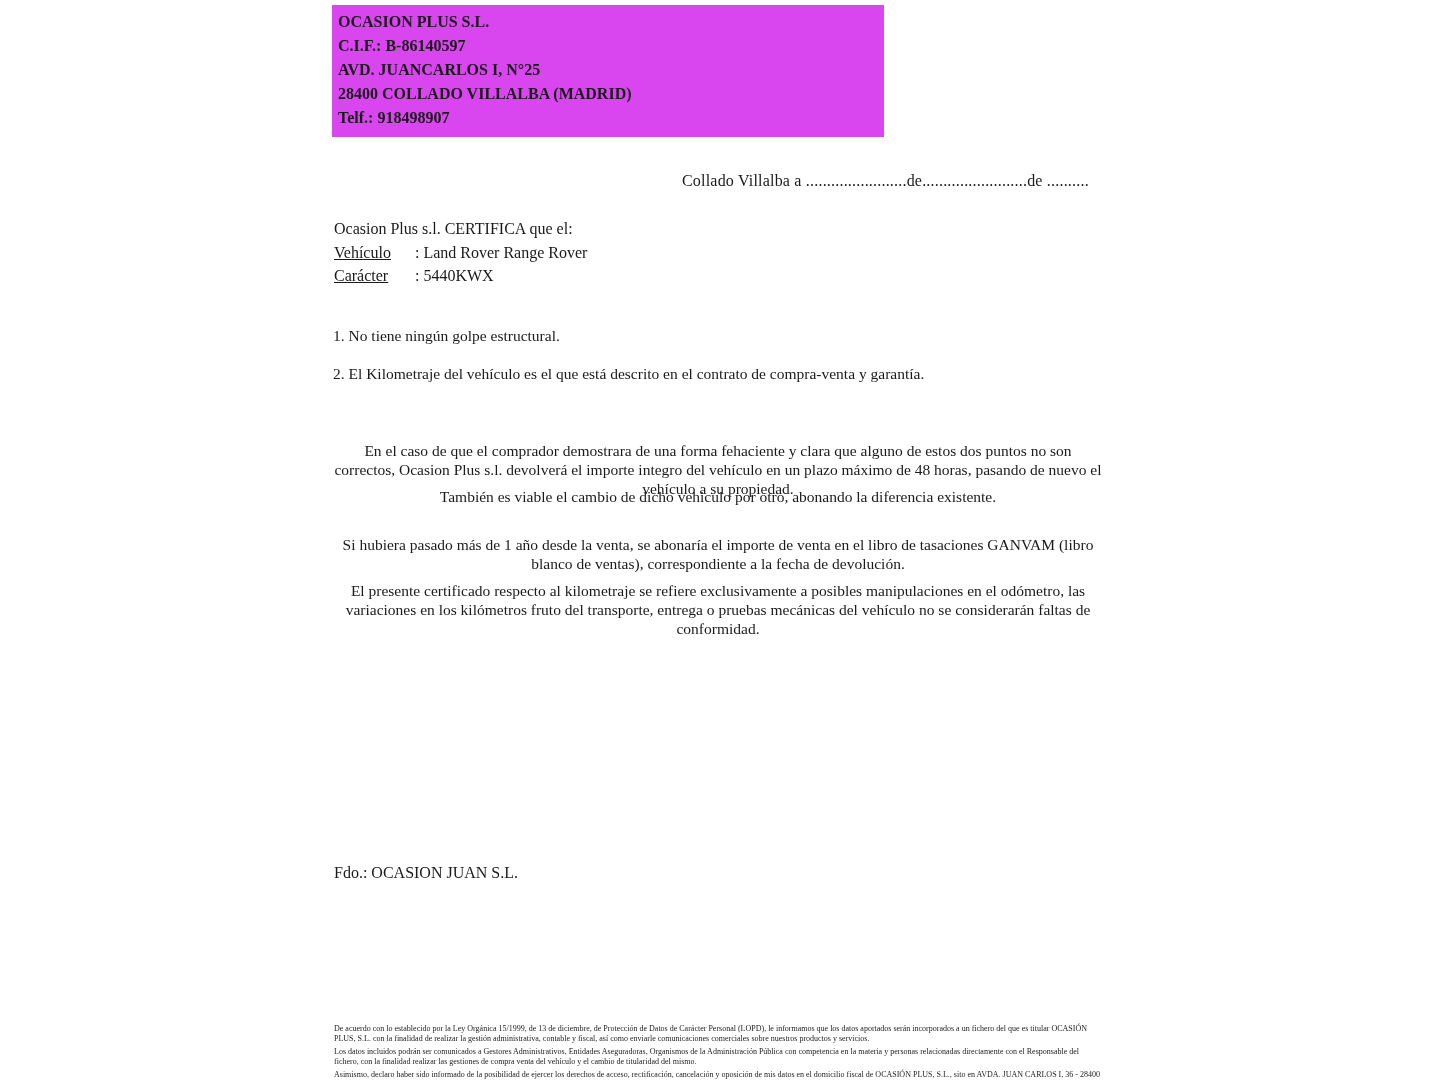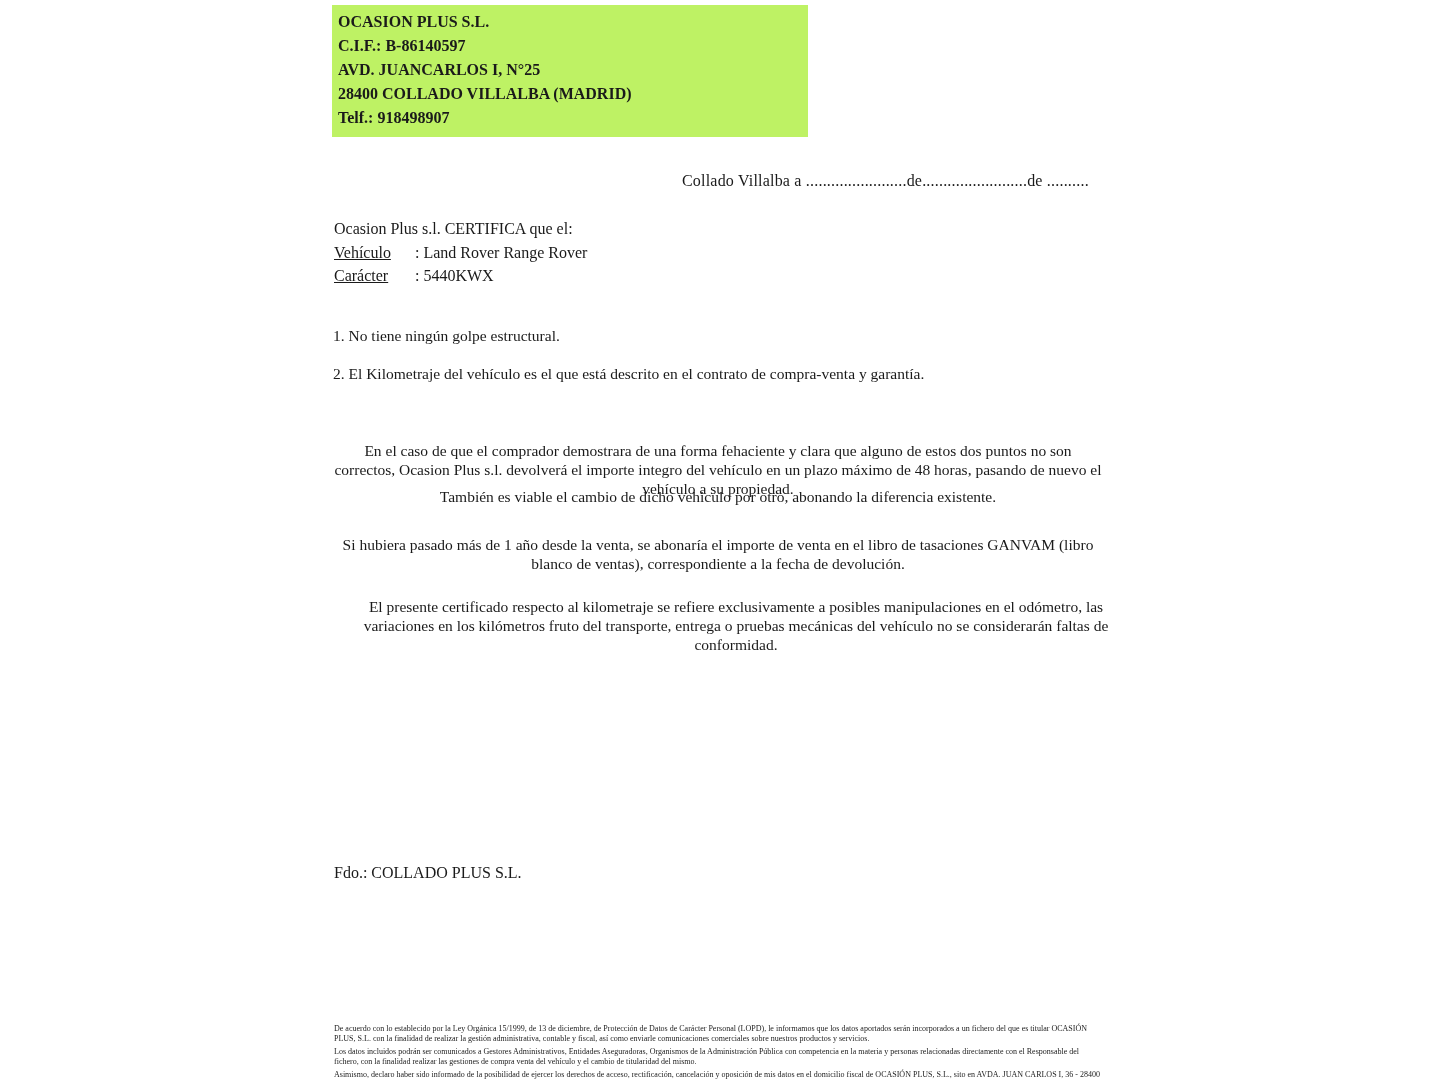--- a/index.html
+++ b/index.html
@@ -6,22 +6,22 @@
   html, body { background: #ffffff; }
   body {
     width: 1440px; height: 1080px;
     position: relative; overflow: hidden;
     font-family: "Liberation Serif", serif;
     color: #1a1a1a;
   }
   .page { position: absolute; inset: 0; background: #ffffff; }
 
   .letterhead {
-    position: absolute; left: 332px; top: 5px; width: 476px;
-    background: #bef264;
+    position: absolute; left: 332px; top: 5px; width: 552px;
+    background: #d946ef;
     padding: 5px 10px 7px 6px;
   }
   .letterhead .lh-line {
     font-weight: bold; font-size: 16px; line-height: 24px; white-space: nowrap;
   }
 
   .date-line {
     position: absolute; left: 682px; top: 172px;
     font-size: 16px; white-space: nowrap; letter-spacing: 0.2px;
   }
@@ -37,21 +37,21 @@
   .point-1 { top: 327px; }
   .point-2 { top: 365px; }
 
   .para {
     position: absolute; left: 333px; width: 770px;
     font-size: 15.5px; line-height: 18.8px; text-align: center;
   }
   .para-1 { top: 442px; }
   .para-2 { top: 488px; }
   .para-3 { top: 536px; }
-  .para-4 { top: 598px; margin-left: 18px; }
+  .para-4 { top: 582px; }
 
   .signature { position: absolute; left: 334px; top: 864px; font-size: 16px; }
 
   .legal-footer {
     position: absolute; left: 330px; top: 1020px; width: 774px;
     font-size: 8px; line-height: 9.6px; color: #222222;
   }
   .legal-footer p { margin: 4px; }
 </style>
 </head>
@@ -80,21 +80,21 @@
   </div>
 
   <div class="point point-1">1. No tiene ningún golpe estructural.</div>
   <div class="point point-2">2. El Kilometraje del vehículo es el que está descrito en el contrato de compra-venta y garantía.</div>
 
   <div class="para para-1">En el caso de que el comprador demostrara de una forma fehaciente y clara que alguno de estos dos puntos no son correctos, Ocasion Plus s.l. devolverá el importe integro del vehículo en un plazo máximo de 48 horas, pasando de nuevo el vehículo a su propiedad.</div>
   <div class="para para-2">También es viable el cambio de dicho vehiculo por otro, abonando la diferencia existente.</div>
   <div class="para para-3">Si hubiera pasado más de 1 año desde la venta, se abonaría el importe de venta en el libro de tasaciones GANVAM (libro blanco de ventas), correspondiente a la fecha de devolución.</div>
   <div class="para para-4">El presente certificado respecto al kilometraje se refiere exclusivamente a posibles manipulaciones en el odómetro, las variaciones en los kilómetros fruto del transporte, entrega o pruebas mecánicas del vehículo no se considerarán faltas de conformidad.</div>
 
-  <div class="signature">Fdo.: COLLADO PLUS S.L.</div>
+  <div class="signature">Fdo.: OCASION JUAN S.L.</div>
 
   <div class="legal-footer">
     <p>De acuerdo con lo establecido por la Ley Orgánica 15/1999, de 13 de diciembre, de Protección de Datos de Carácter Personal (LOPD), le informamos que los datos aportados serán incorporados a un fichero del que es titular OCASIÓN PLUS, S.L. con la finalidad de realizar la gestión administrativa, contable y fiscal, así como enviarle comunicaciones comerciales sobre nuestros productos y servicios.</p>
     <p>Los datos incluidos podrán ser comunicados a Gestores Administrativos, Entidades Aseguradoras, Organismos de la Administración Pública con competencia en la materia y personas relacionadas directamente con el Responsable del fichero, con la finalidad realizar las gestiones de compra venta del vehículo y el cambio de titularidad del mismo.</p>
     <p>Asimismo, declaro haber sido informado de la posibilidad de ejercer los derechos de acceso, rectificación, cancelación y oposición de mis datos en el domicilio fiscal de OCASIÓN PLUS, S.L., sito en AVDA. JUAN CARLOS I, 36 - 28400 COLLADO VILLALBA - MADRID. Inscrita en el Registro Mercantil de Madrid Tomo 150, Inscripción 1, Hoja M 511731</p>
   </div>
 
 </div>
 
 </body></html>

